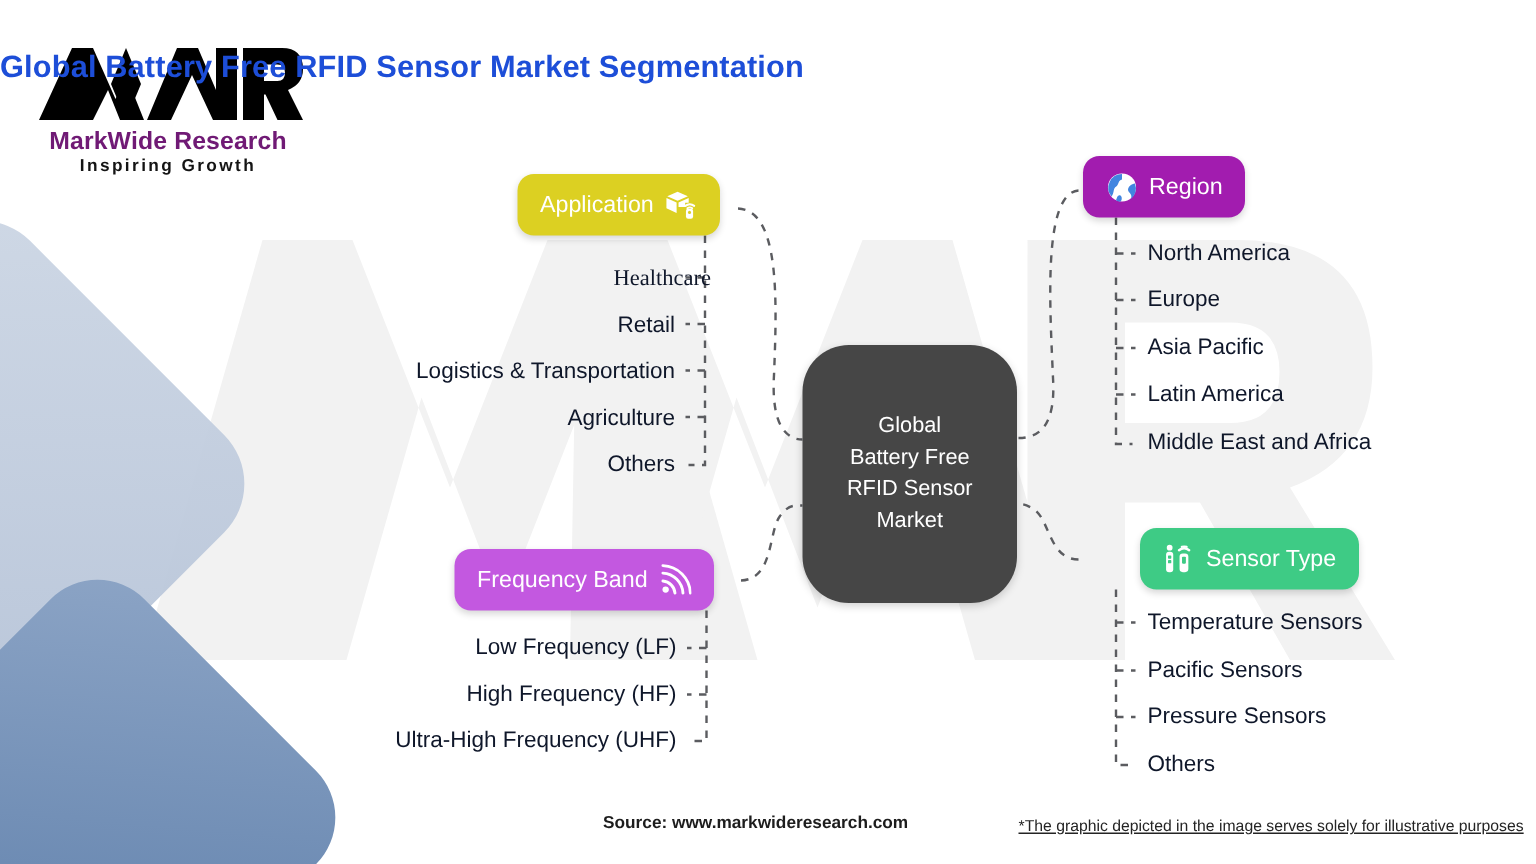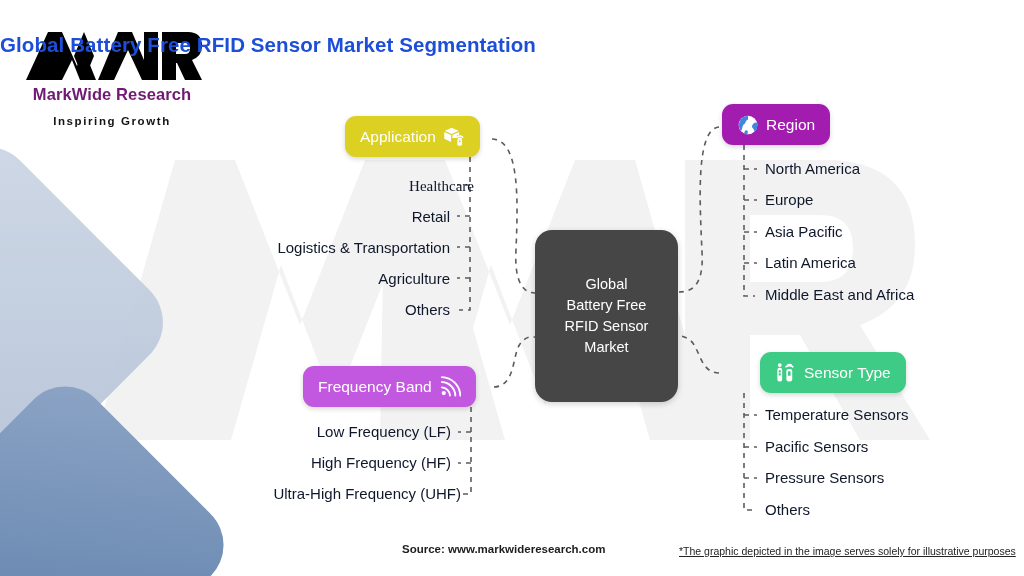--- a/index.html
+++ b/index.html
@@ -68,21 +68,21 @@
     color: #701a75;
     letter-spacing: .1px;
     margin-top: 1px;
     white-space: nowrap;
   }
   .logo-tag {
     font-size: 11.5px;
     font-weight: bold;
     color: #141414;
     letter-spacing: 1.6px;
-    margin-top: 11px;
+    margin-top: 1px;
     white-space: nowrap;
   }
 
   
   .title {
     position: absolute;
     left: 0;
     top: 33px;
     width: 1024px;
     text-align: left;
@@ -101,21 +101,21 @@
   }
 
   
   .center-node {
     position: absolute;
     left: 535px;
     top: 230px;
     width: 143px;
     height: 172px;
     background: #464646;
-    border-radius: 17px;
+    border-radius: 31px;
     display: flex;
     align-items: center;
     justify-content: center;
     box-shadow: 0 2px 6px rgba(0,0,0,.18);
   }
   .center-label {
     color: #ffffff;
     font-size: 14.5px;
     line-height: 21px;
     text-align: center;
@@ -299,21 +299,21 @@
   <div class="leaf left" style="left:450px; top:301px;">Others</div>
 
   <div class="leaf right" style="left:765px; top:160px;">North America</div>
   <div class="leaf right" style="left:765px; top:191px;">Europe</div>
   <div class="leaf right" style="left:765px; top:223px;">Asia Pacific</div>
   <div class="leaf right" style="left:765px; top:254px;">Latin America</div>
   <div class="leaf right" style="left:765px; top:286px;">Middle East and Africa</div>
 
   <div class="leaf left" style="left:451px; top:423px;">Low Frequency (LF)</div>
   <div class="leaf left" style="left:451px; top:454px;">High Frequency (HF)</div>
-  <div class="leaf left" style="left:461px; top:485px;">Ultra-High Frequency (UHF)</div>
+  <div class="leaf left" style="left:451px; top:485px;">Ultra-High Frequency (UHF)</div>
 
   <div class="leaf right" style="left:765px; top:406px;">Temperature Sensors</div>
   <div class="leaf right" style="left:765px; top:438px;">Pacific Sensors</div>
   <div class="leaf right" style="left:765px; top:469px;">Pressure Sensors</div>
   <div class="leaf right" style="left:765px; top:501px;">Others</div>
 
   <div class="footer-source">Source: www.markwideresearch.com</div>
   <div class="footer-note">*The graphic depicted in the image serves solely for illustrative purposes</div>
 
 </div>

